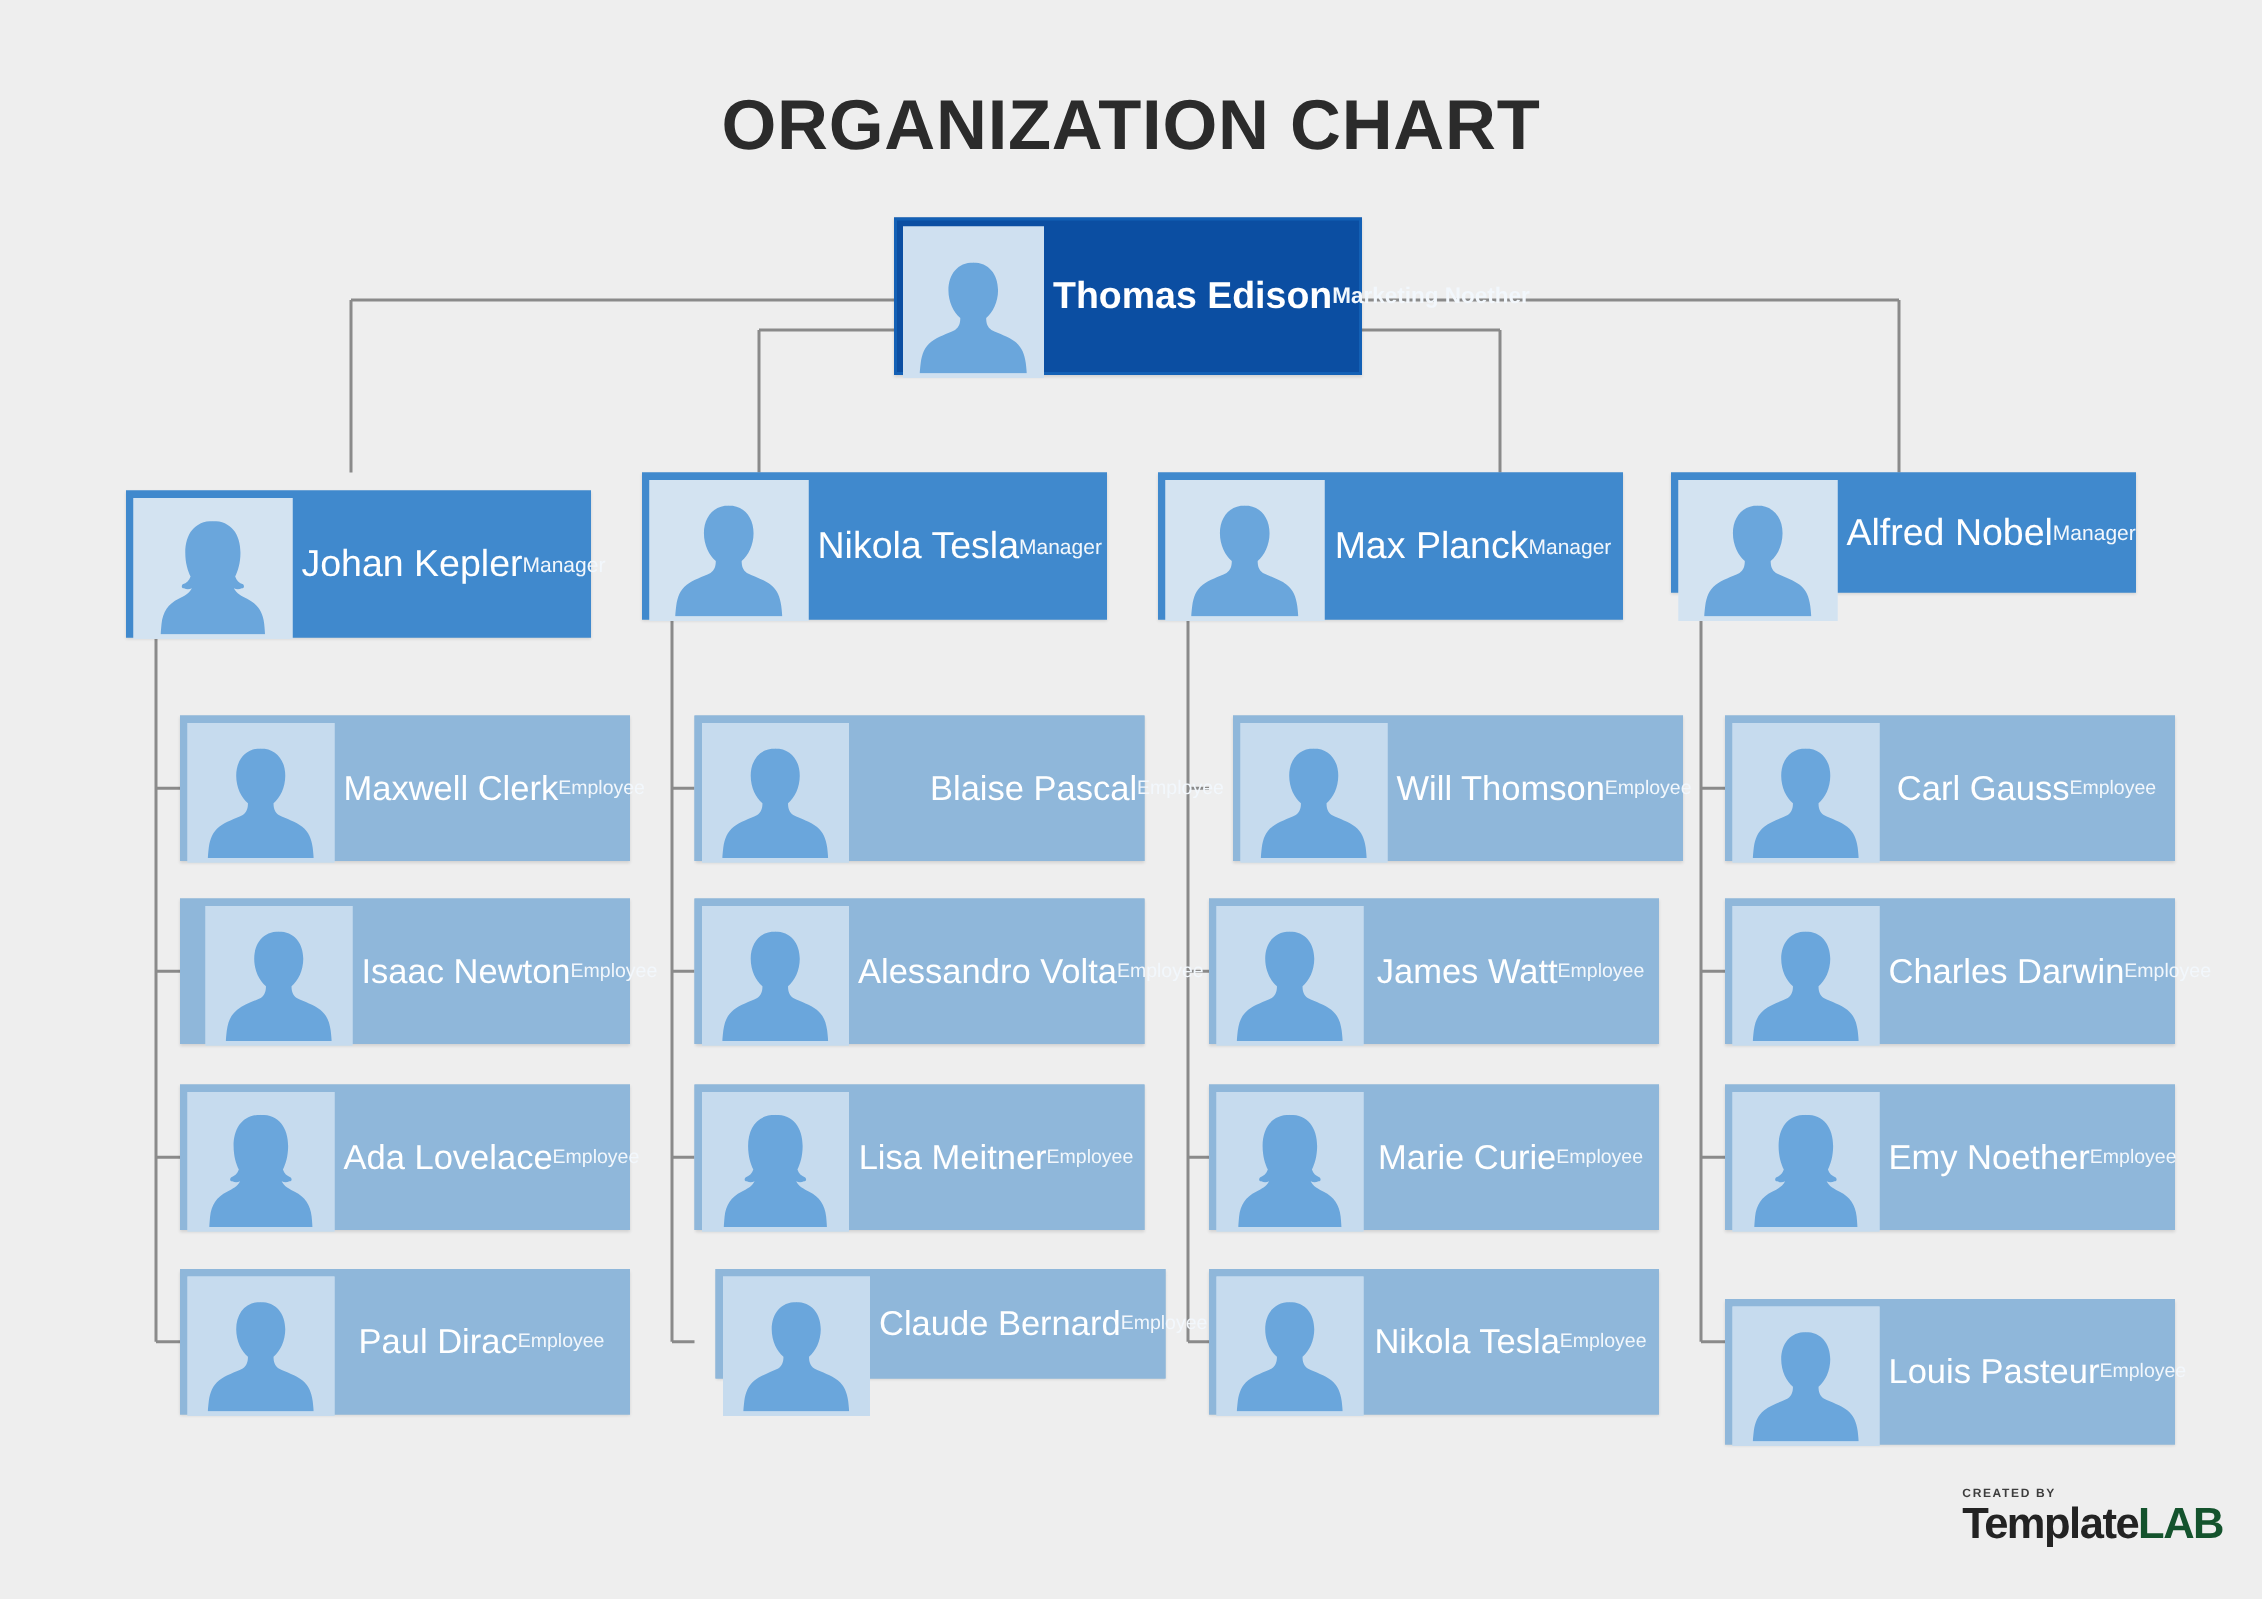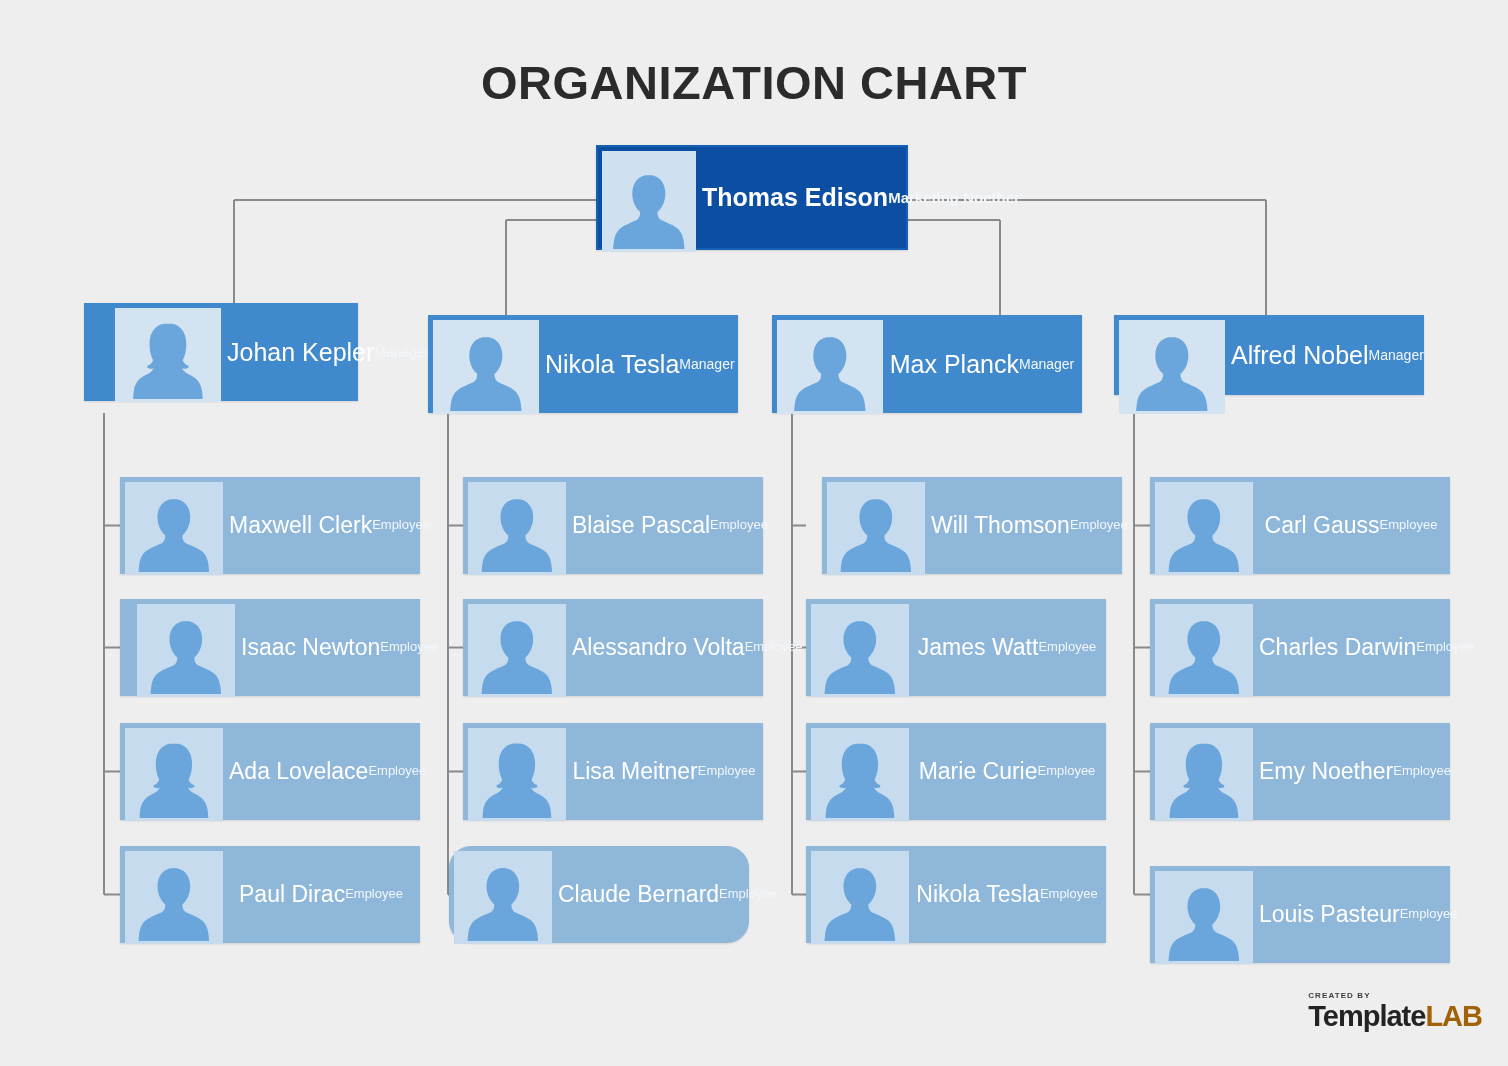--- a/index.html
+++ b/index.html
@@ -130,21 +130,21 @@
     color: #3d3d3d;
     margin-bottom: 2px;
   }
   .logo .wordmark {
     font-size: 29px;
     font-weight: bold;
     letter-spacing: -1px;
     white-space: nowrap;
   }
   .logo .tpl { color: #232323; }
-  .logo .lab { color: #a16207; text-align: center; }
+  .logo .lab { color: #14532d; text-align: center; }
 </style>
 </head>
 <body>
 
 <div id="chart-root">
 
   <div class="chart-title">ORGANIZATION CHART</div>
 
   <svg id="connectors">
       <line x1="104" y1="413" x2="104" y2="894.5" stroke="#8a8a8a" stroke-width="2"></line>
@@ -182,21 +182,21 @@
         <div class="avatar" style="width: 88px; height: 95px; margin: 4px 0px 4px 4px;">
           <svg viewBox="0 0 100 100" preserveAspectRatio="xMidYMax meet">
             <path fill="#6aa6dc" d="M50 16c-12 0-19 9-19 21 0 9 4 17 9 21 0 4 -1 7 -4 9 -6 3 -13 5 -18 9 -5 4 -7 9 -8 16 -0.5 4 -0.7 7 -0.7 8h81c0-1 -0.2-4 -0.7-8 -1-7 -3-12 -8-16 -5-4 -12-6 -18-9 -3-2 -4-5 -4-9 5-4 9-12 9-21 0-12 -7-21 -19-21z"></path>
           </svg>
         </div>
         <div class="labels">
           <div class="name">Thomas Edison</div>
           <div class="role">Marketing Noether</div>
         </div>
       </div>
-      <div class="node manager" style="left: 84px; top: 303px; width: 274px; height: 98px; padding-left: 26px;">
+      <div class="node manager" style="left: 84px; top: 327px; width: 310px; height: 98px;">
         <div class="avatar" style="width: 100px; height: 88px; margin: 4px 0px 4px 4px;">
           <svg viewBox="0 0 100 100" preserveAspectRatio="xMidYMax meet">
             <path fill="#6aa6dc" d="M50 14c-14 0-21 10-21 24 0 8 2 14 4 18 -1 3 -3 5 -6 6 -1 1 -1 3 1 3 2 1 4 1 6 0 -2 4 -6 6 -10 8 -8 4 -12 10 -13 19 -0.4 4 -0.6 7 -0.6 8h79c0-1 -0.2-4 -0.6-8 -1-9 -5-15 -13-19 -4-2 -8-4 -10-8 2 1 4 1 6 0 2 0 2-2 1-3 -3-1 -5-3 -6-6 2-4 4-10 4-18 0-14 -7-24 -21-24z"></path>
           </svg>
         </div>
         <div class="labels">
           <div class="name">Johan Kepler</div>
           <div class="role">Manager</div>
         </div>
       </div>
@@ -248,21 +248,21 @@
         <div class="avatar" style="width: 100px; height: 88px; margin: 4px 0px 4px 4px;">
           <svg viewBox="0 0 100 100" preserveAspectRatio="xMidYMax meet">
             <path fill="#6aa6dc" d="M50 16c-12 0-19 9-19 21 0 9 4 17 9 21 0 4 -1 7 -4 9 -6 3 -13 5 -18 9 -5 4 -7 9 -8 16 -0.5 4 -0.7 7 -0.7 8h81c0-1 -0.2-4 -0.7-8 -1-7 -3-12 -8-16 -5-4 -12-6 -18-9 -3-2 -4-5 -4-9 5-4 9-12 9-21 0-12 -7-21 -19-21z"></path>
           </svg>
         </div>
         <div class="labels">
           <div class="name">Nikola Tesla</div>
           <div class="role">Manager</div>
         </div>
       </div>
-      <div class="node employee" style="left: 463px; top: 477px; width: 300px; height: 97px;">
+      <div class="node employee" style="left: 463px; top: 477px; width: 300px; height: 97px; gap: 48px;">
         <div class="avatar" style="width: 92px; height: 87px; margin: 4px 0px 4px 4px;">
           <svg viewBox="0 0 100 100" preserveAspectRatio="xMidYMax meet">
             <path fill="#6aa6dc" d="M50 16c-12 0-19 9-19 21 0 9 4 17 9 21 0 4 -1 7 -4 9 -6 3 -13 5 -18 9 -5 4 -7 9 -8 16 -0.5 4 -0.7 7 -0.7 8h81c0-1 -0.2-4 -0.7-8 -1-7 -3-12 -8-16 -5-4 -12-6 -18-9 -3-2 -4-5 -4-9 5-4 9-12 9-21 0-12 -7-21 -19-21z"></path>
           </svg>
         </div>
         <div class="labels">
           <div class="name">Blaise Pascal</div>
           <div class="role">Employee</div>
         </div>
       </div>
@@ -281,21 +281,21 @@
         <div class="avatar" style="width: 92px; height: 87px; margin: 4px 0px 4px 4px;">
           <svg viewBox="0 0 100 100" preserveAspectRatio="xMidYMax meet">
             <path fill="#6aa6dc" d="M50 14c-14 0-21 10-21 24 0 8 2 14 4 18 -1 3 -3 5 -6 6 -1 1 -1 3 1 3 2 1 4 1 6 0 -2 4 -6 6 -10 8 -8 4 -12 10 -13 19 -0.4 4 -0.6 7 -0.6 8h79c0-1 -0.2-4 -0.6-8 -1-9 -5-15 -13-19 -4-2 -8-4 -10-8 2 1 4 1 6 0 2 0 2-2 1-3 -3-1 -5-3 -6-6 2-4 4-10 4-18 0-14 -7-24 -21-24z"></path>
           </svg>
         </div>
         <div class="labels">
           <div class="name">Lisa Meitner</div>
           <div class="role">Employee</div>
         </div>
       </div>
-      <div class="node employee" style="left: 449px; top: 846px; width: 300px; height: 97px; border-radius: 22px;">
+      <div class="node employee" style="left: 477px; top: 846px; width: 300px; height: 73px;">
         <div class="avatar" style="width: 92px; height: 87px; margin: 4px 0px 4px 4px;">
           <svg viewBox="0 0 100 100" preserveAspectRatio="xMidYMax meet">
             <path fill="#6aa6dc" d="M50 16c-12 0-19 9-19 21 0 9 4 17 9 21 0 4 -1 7 -4 9 -6 3 -13 5 -18 9 -5 4 -7 9 -8 16 -0.5 4 -0.7 7 -0.7 8h81c0-1 -0.2-4 -0.7-8 -1-7 -3-12 -8-16 -5-4 -12-6 -18-9 -3-2 -4-5 -4-9 5-4 9-12 9-21 0-12 -7-21 -19-21z"></path>
           </svg>
         </div>
         <div class="labels">
           <div class="name">Claude Bernard</div>
           <div class="role">Employee</div>
         </div>
       </div>

